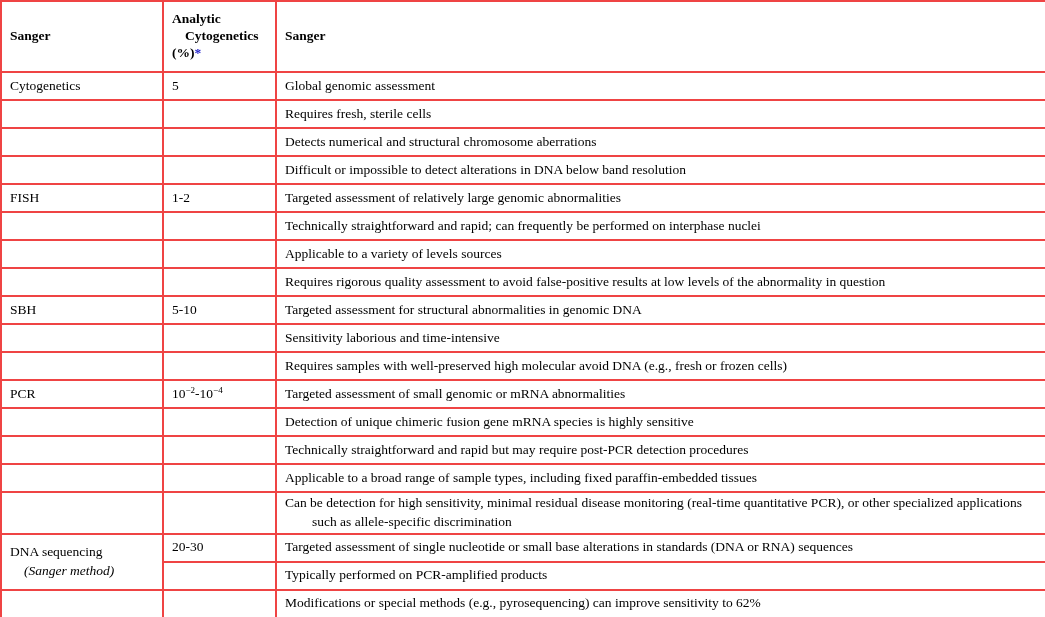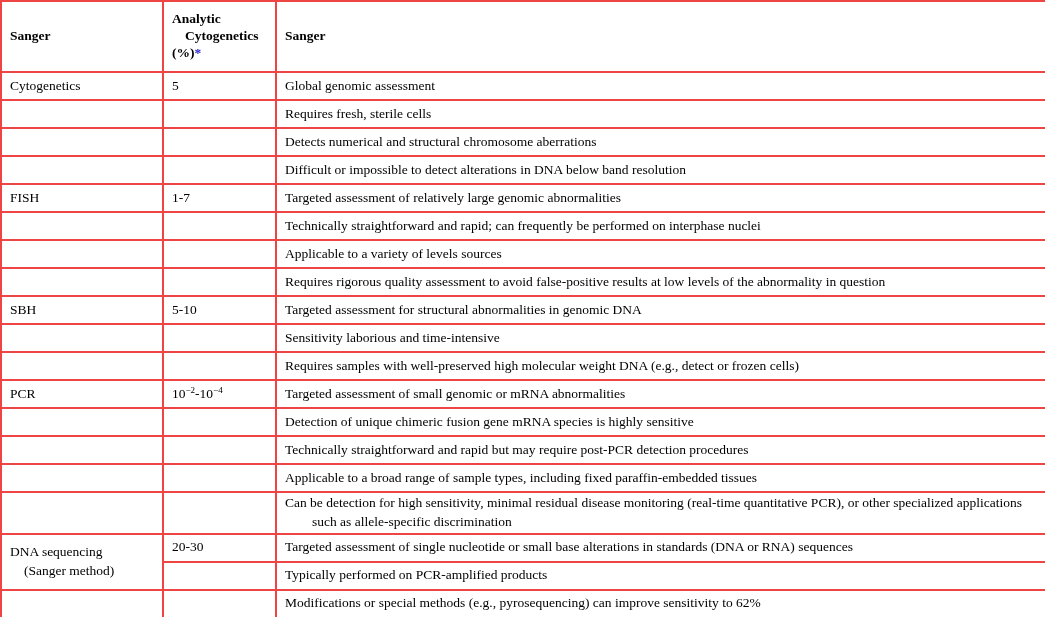--- a/index.html
+++ b/index.html
@@ -41,20 +41,21 @@
     line-height: 1.25;
   }
   .sens-head-lines .indent {
     padding-left: 13px;
   }
   .footnote-marker {
     font-weight: bold;
   }
   .method-cell .cont-line {
     padding-left: 14px;
+    font-style: italic;
   }
   .note-cell .hang {
     display: block;
     padding-left: 27px;
     text-indent: -27px;
   }
   .sens-cell sup {
     font-size: 9px;
     line-height: 0;
   }
@@ -115,21 +116,21 @@
         </td>
         <td class="sens-cell"></td>
         <td class="note-cell">
           <span class="hang">Difficult or impossible to detect alterations in DNA below band resolution</span>
         </td>
       </tr>
       <tr>
         <td class="method-cell">
           <div>FISH</div>
         </td>
-        <td class="sens-cell">1-7</td>
+        <td class="sens-cell">1-2</td>
         <td class="note-cell">
           <span class="hang">Targeted assessment of relatively large genomic abnormalities</span>
         </td>
       </tr>
       <tr>
         <td class="method-cell">
           <div></div>
         </td>
         <td class="sens-cell"></td>
         <td class="note-cell">
@@ -171,21 +172,21 @@
         <td class="note-cell">
           <span class="hang">Sensitivity laborious and time-intensive</span>
         </td>
       </tr>
       <tr>
         <td class="method-cell">
           <div></div>
         </td>
         <td class="sens-cell"></td>
         <td class="note-cell">
-          <span class="hang">Requires samples with well-preserved high molecular weight DNA (e.g., detect or frozen cells)</span>
+          <span class="hang">Requires samples with well-preserved high molecular avoid DNA (e.g., fresh or frozen cells)</span>
         </td>
       </tr>
       <tr>
         <td class="method-cell">
           <div>PCR</div>
         </td>
         <td class="sens-cell">10<sup>−2</sup>-10<sup>−4</sup></td>
         <td class="note-cell">
           <span class="hang">Targeted assessment of small genomic or mRNA abnormalities</span>
         </td>

